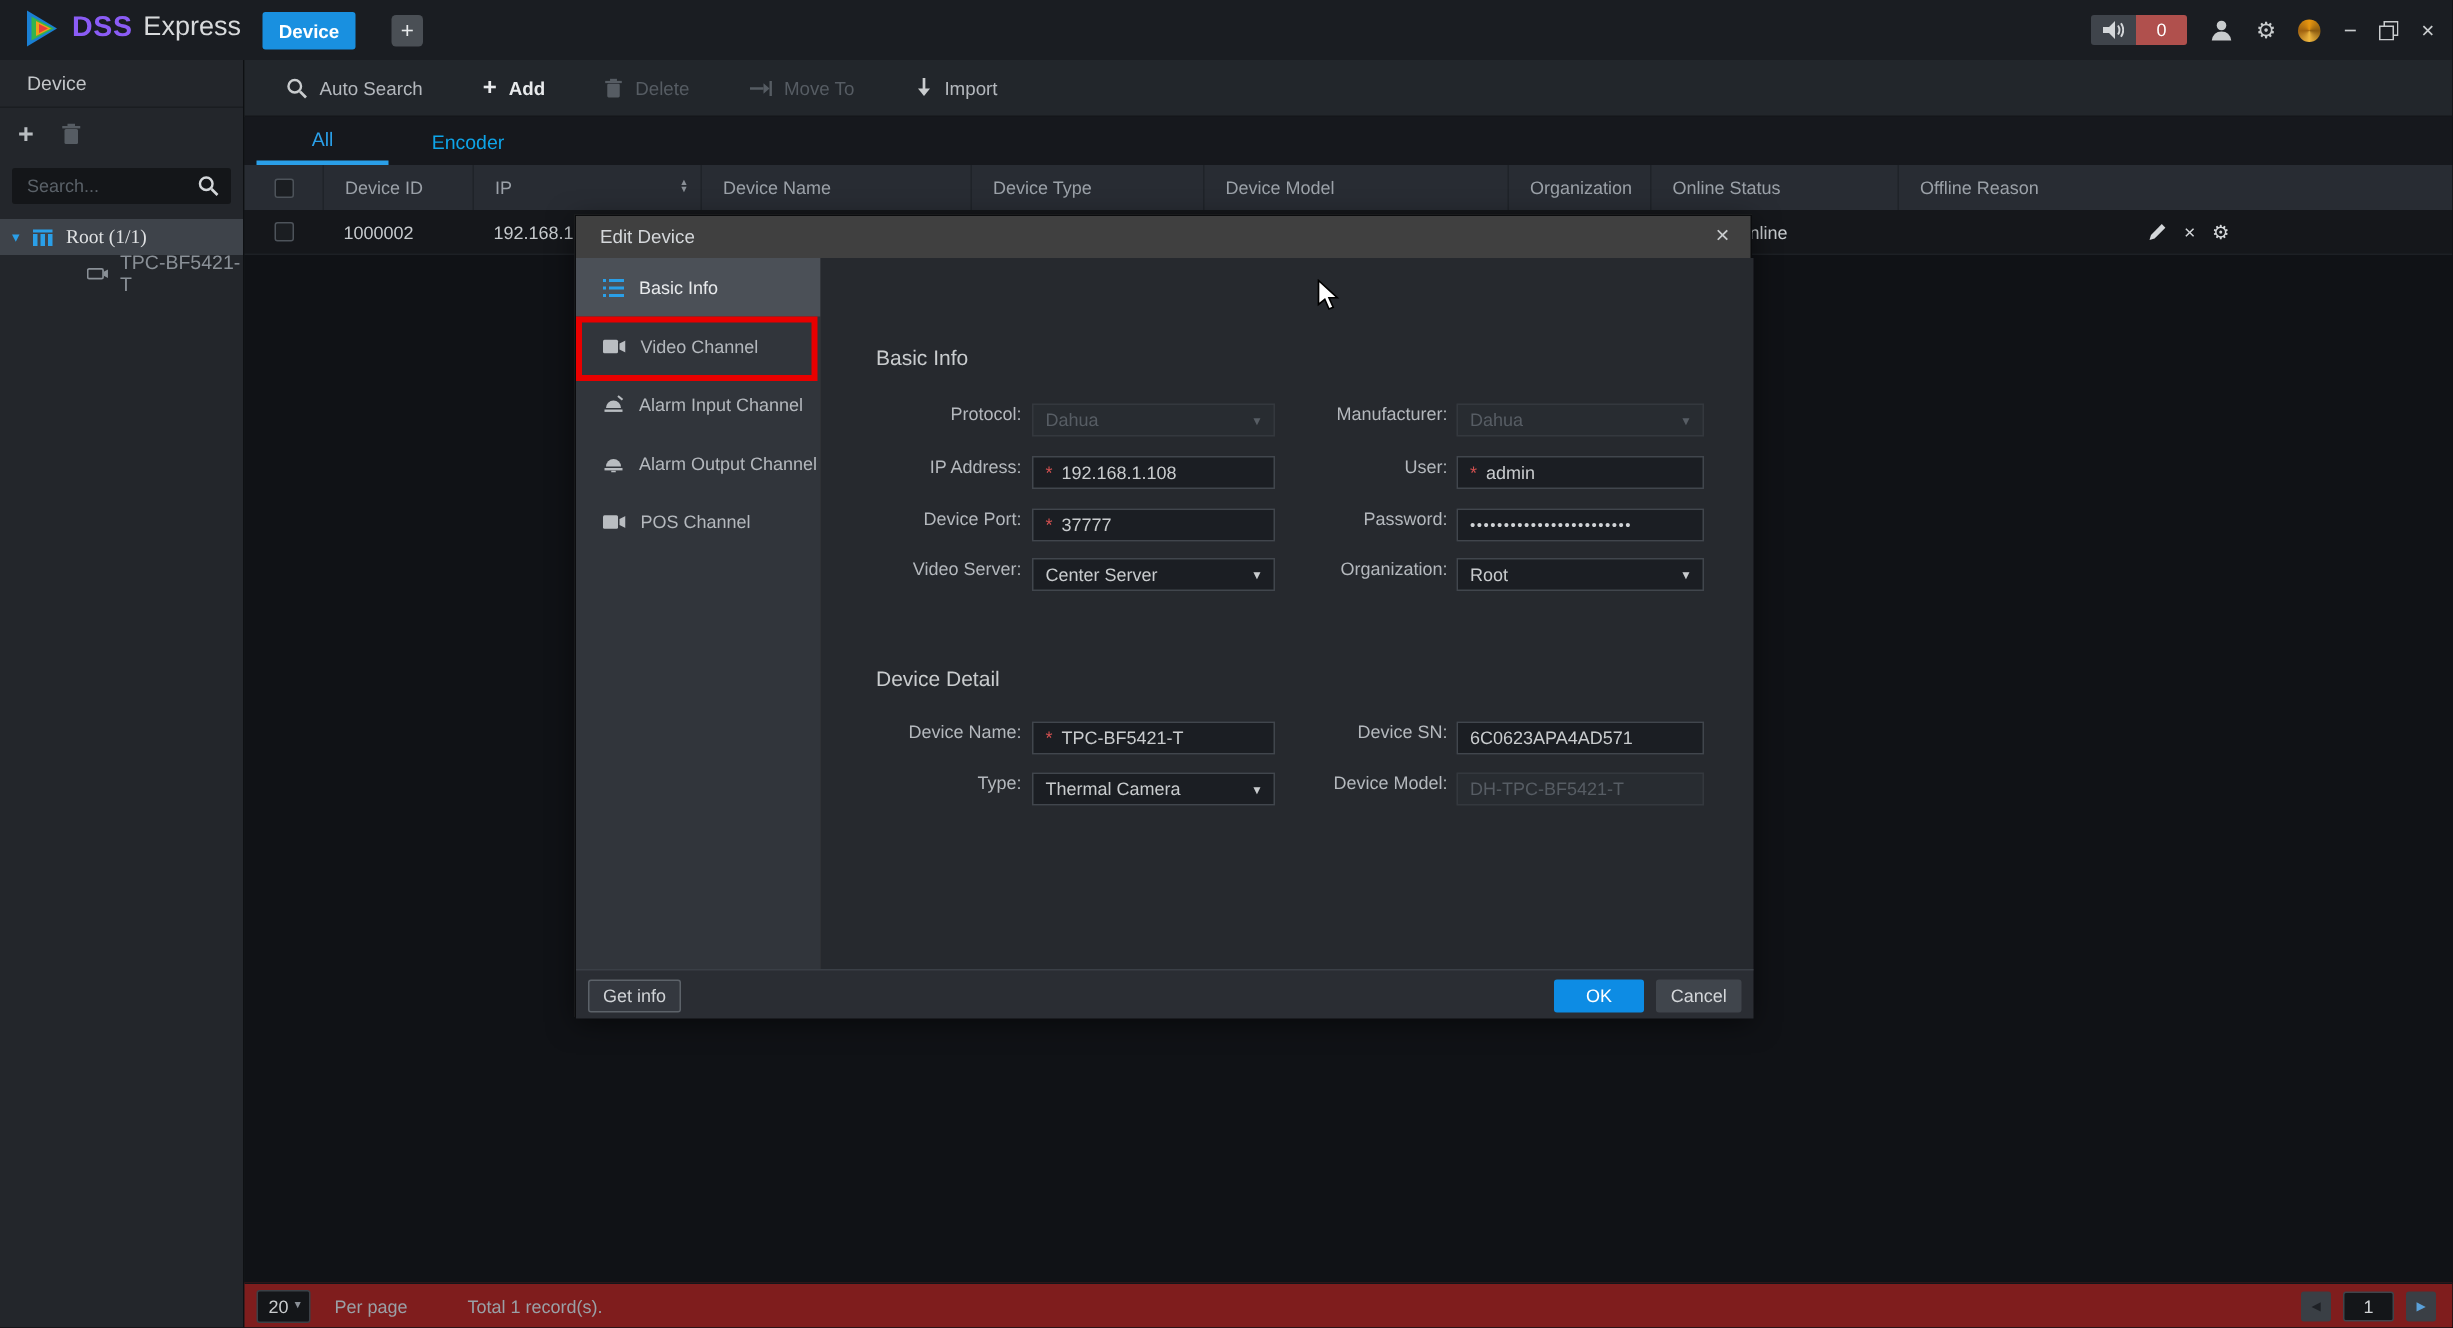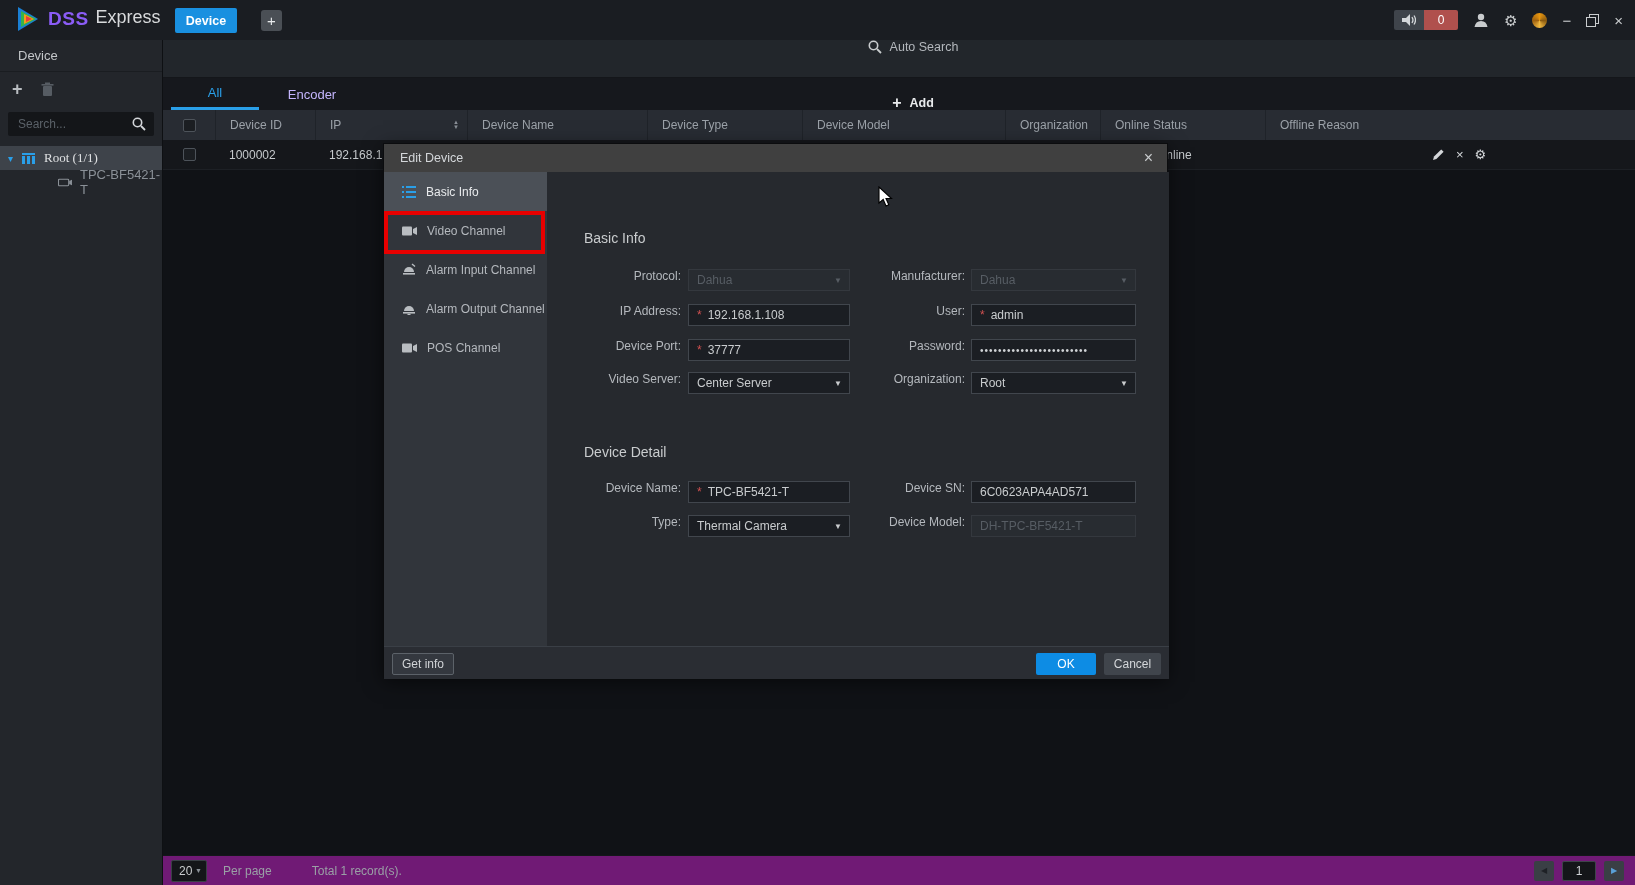--- a/index.html
+++ b/index.html
@@ -42,43 +42,43 @@
   .sb-search svg { position:absolute; right:8px; top:5px; }
   .tree-root { height:24px; background:#3e434a; display:flex; align-items:center; color:#dfe1e3; font-size:13px; }
   .tree-caret { color:#2a9fe8; font-size:10px; margin-left:8px; }
   .tree-root span.lbl { margin-left:8px;font-family:Liberation Serif, serif; }
   .tree-child { height:24px; display:flex; align-items:center; color:#8a9097; font-size:13px; padding-left:58px; }
   .tree-child span.lbl { margin-left:8px; }
 
   
   .main { position:absolute; left:163px; top:40px; width:1472px; height:845px; }
   .toolbar { height:38px; background:#22262b; border-bottom:1px solid #14161a; display:flex;
-    align-items:center; padding-left:28px; gap:40px;flex-direction:column; }
+    align-items:center; padding-left:28px; gap:40px; }
   .tool { display:flex; align-items:center; gap:8px; font-size:12.5px; color:#b4b8bd; }
   .tool.add { color:#e8eaec; font-weight:bold; }
   .tool.disabled { color:#565c63; }
   .tabsrow { height:32px; background:#16181d; display:flex; }
   .tab { height:32px; display:flex; align-items:center; justify-content:center; font-size:13px; }
   .tab.active { width:88px; margin-left:8px; color:#2a9fe8; border-bottom:3px solid #2a9fe8; }
-  .tab.plain { width:76px; margin-left:15px; color:#c4b5fd; }
+  .tab.plain { width:76px; margin-left:15px; color:#0ea5e9; }
   .thead { height:30px; background:#282c33; display:flex; }
   .th { display:flex; align-items:center; padding-left:14px; color:#9ba1a8; font-size:12px;
     border-left:1px solid #1f2329; position:relative; }
   .th:first-child { border-left:none; justify-content:center; padding-left:0; }
   .checkbox { width:13px; height:13px; border:1px solid #4d535a; border-radius:2px; background:#1b1e22; }
   .sort { position:absolute; right:8px; display:flex; flex-direction:column; line-height:5px; }
   .sort span { color:#8a9097; font-size:6px; }
   .trow { height:30px; background:#15171b; display:flex; border-bottom:1px solid #1d2025; }
   .td { display:flex; align-items:center; padding-left:14px; color:#c6cacd; font-size:12px; }
   .td:first-child { justify-content:center; padding-left:0; }
   .td.online { padding-left:57px; }
   .ops { display:flex; align-items:center; gap:11px; color:#d4d7da; }
   .ops .g { font-size:13px; }
   .tbody-empty { height:685px; background:#101216; }
-  .bottombar { position:absolute; left:0; bottom:0; width:1472px; height:30px; background:#701a75;
+  .bottombar { position:absolute; left:0; bottom:0; width:1472px; height:30px; background:#7f1d1d;
     border-top:1px solid #14161a; display:flex; align-items:center; }
   .pp-select { position:relative; margin-left:8px; width:36px; height:22px; background:#141619;
     border:1px solid #3a4046; border-radius:2px; color:#c9ccce; font-size:12px; display:flex;
     align-items:center; padding-left:7px; }
   .pp-select .car { position:absolute; right:4px; font-size:7px; color:#8a9097; }
   .pp-label { color:#9aa0a6; font-size:12px; margin-left:16px; }
   .total-label { color:#9aa0a6; font-size:12px; margin-left:40px; }
   .pager { position:absolute; right:11px; display:flex; align-items:center; gap:8px; }
   .pg-btn { width:20px; height:20px; background:#3a3f45; border-radius:2px; display:flex;
     align-items:center; justify-content:center; font-size:8px; color:#1e2126; }

